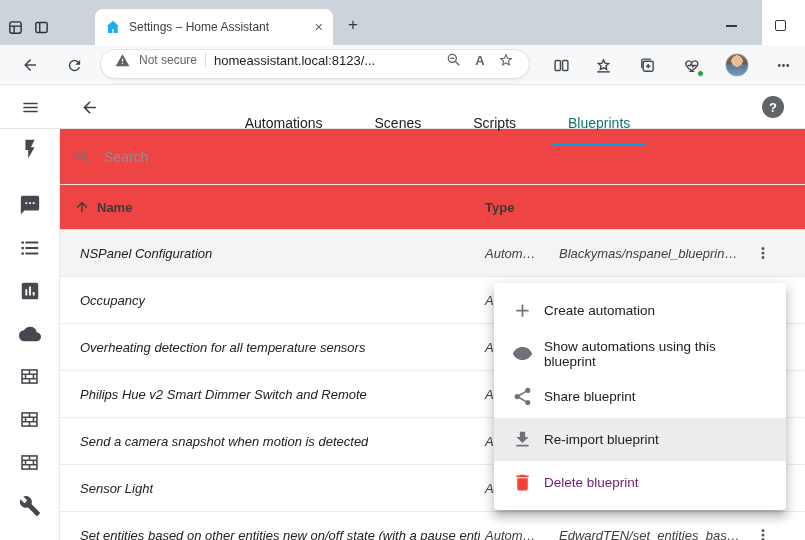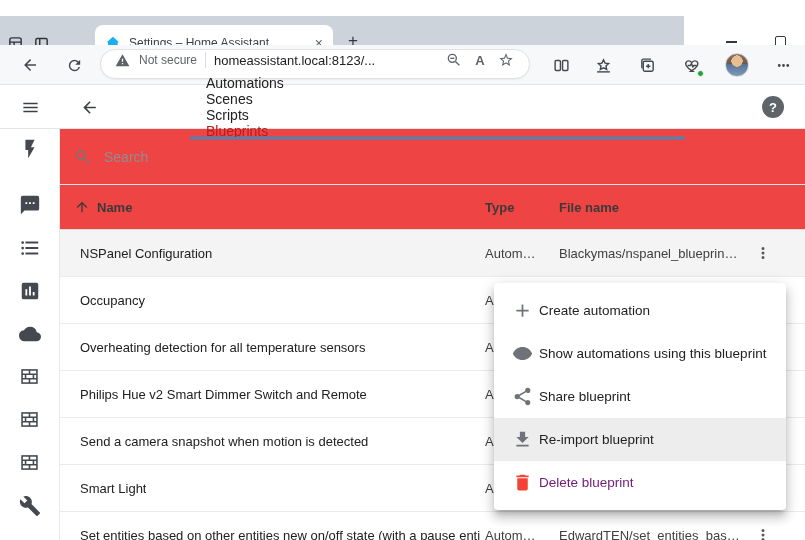--- a/index.html
+++ b/index.html
@@ -1,21 +1,21 @@
 <!DOCTYPE html>
 <html><head>
 <meta charset="utf-8">
 <style>
   * { margin:0; padding:0; box-sizing:border-box; }
   html,body { width:805px; height:540px; overflow:hidden; }
   body { position:relative; font-family:"Liberation Sans", sans-serif; background:#fff; }
   svg { display:block; }
 
   
-  .tabstrip { position:absolute; top:16px; left:0; width:684px; height:45px; background:#ccd3da; }
+  .tabstrip { position:absolute; top:0; left:0; width:762px; height:45px; background:#ccd3da; }
   .chrome-ic { position:absolute; width:22px; height:22px; top:16px; color:#2f3337; display:flex; align-items:center; justify-content:center; cursor:pointer; }
   .tab { position:absolute; left:95px; top:9px; width:238px; height:36px; background:#fff; border-radius:8px 8px 0 0; display:flex; align-items:center; padding:0 10px; gap:8px; }
   .tab-title { flex:1; font-size:12px; color:#3c4043; white-space:nowrap; overflow:hidden; text-overflow:ellipsis; }
   .tab-close { font-size:14px; color:#5f6368; cursor:pointer; line-height:1; }
   .newtab { position:absolute; left:341px; top:13px; width:24px; height:24px; font-size:17px; color:#33383d; display:flex; align-items:center; justify-content:center; cursor:pointer; }
   .win-min { position:absolute; left:726px; top:25px; width:11px; height:2px; background:#33383d; cursor:pointer; }
   .win-max { position:absolute; left:775px; top:20px; width:11px; height:11px; border:1.5px solid #33383d; border-radius:2px; cursor:pointer; }
 
   .toolbar { position:absolute; top:45px; left:0; width:805px; height:40px; background:#f7f8f9; border-bottom:1px solid #e3e5e8; }
   .tb-ic { position:absolute; top:9px; width:22px; height:22px; color:#44484d; display:flex; align-items:center; justify-content:center; cursor:pointer; }
@@ -27,54 +27,54 @@
   .readaloud { font-size:13px; font-weight:bold; color:#5f6368; }
   .avatar { position:absolute; left:725px; top:8px; width:24px; height:24px; border-radius:50%; cursor:pointer; border:1px solid #d7dade;
     background:
       radial-gradient(circle at 50% 32%, #e9bd92 0 30%, rgba(0,0,0,0) 31%),
       linear-gradient(180deg, #8a7663 0%, #6b5a49 45%, #587294 46%, #7d9ab8 100%); }
   .essdot { position:absolute; right:-1px; bottom:-1px; width:7px; height:7px; border-radius:50%; background:#23a33a; border:1px solid #f7f8f9; }
 
   
   .app-header { position:absolute; top:85px; left:0; width:805px; height:44px; background:#fff; border-bottom:1px solid #e4e4e4; z-index:5; }
   .ha-ic { position:absolute; top:11px; width:22px; height:22px; color:#3c4043; display:flex; align-items:center; justify-content:center; cursor:pointer; }
-  .tabs { position:absolute; left:180px; right:110px; top:0; height:44px; display:flex; justify-content:center;flex-direction:column; }
+  .tabs { position:absolute; left:180px; right:110px; top:16px; height:44px; display:flex; justify-content:center; }
   .ha-tab { padding:0 26px; height:44px; display:flex; align-items:center; font-size:14px; color:#212121; cursor:pointer; position:relative; white-space:nowrap; }
-  .ha-tab.active { color:#b91c1c;text-align:center; }
+  .ha-tab.active { color:#0f766e;text-align:center; }
   .ha-tab.active::after { content:""; position:absolute; left:10px; right:10px; bottom:0; height:2px; background:#03a0e8; }
   .help-btn { position:absolute; right:21px; top:11px; width:22px; height:22px; border-radius:50%; background:#5f6469; color:#fff; font-size:13px; font-weight:bold; display:flex; align-items:center; justify-content:center; cursor:pointer; }
 
   
   .sidebar { position:absolute; top:129px; left:0; width:60px; height:411px; background:#fff; border-right:1px solid #e8e8e8; display:flex; flex-direction:column; align-items:center; }
   .side-btn { width:59px; height:43px; display:flex; align-items:center; justify-content:center; color:#45494f; cursor:pointer; }
   .side-btn:first-child { height:40px; margin-bottom:14px; }
 
   
   .content { position:absolute; top:129px; left:60px; width:745px; height:411px; background:#ef4444; }
   .searchrow { height:56px; display:flex; align-items:center; padding-left:14px; gap:12px; border-bottom:1px solid #e6e6e6; }
   .search-ic { width:18px; height:18px; color:#757575; flex:none; }
   .searchrow input { border:none; outline:none; font-family:"Liberation Sans",sans-serif; font-size:14px; color:#212121; width:300px; background:transparent; }
   .searchrow input::placeholder { color:#8f8f8f; }
 
   .thead { position:relative; height:45px; border-bottom:1px solid #dedede; }
   .thead .sort { position:absolute; left:14px; top:14px; width:16px; height:16px; color:#3a3a3a; cursor:pointer; }
   .th { position:absolute; top:0; height:45px; display:flex; align-items:center; font-size:13px; font-weight:bold; color:#3a3a3a; cursor:pointer; white-space:nowrap; }
   .th-name { left:37px; } .th-type { left:425px; } .th-file { left:499px; }
 
-  .trow { position:relative; height:47px; border-bottom:1px solid #ebebeb; background:#fff; cursor:pointer; }
+  .trow { position:relative; height:47px; border-bottom:1px solid #ebebeb; background:#fff; cursor:pointer;font-style:italic; }
   .trow.active { background:#f4f4f4; }
   .td { position:absolute; top:0; height:47px; display:flex; align-items:center; font-size:13px; color:#212121; white-space:nowrap; }
   .td-name { left:20px; max-width:400px; overflow:hidden; }
   .td-type { left:425px; color:#404040; } .td-file { left:499px; color:#404040; }
   .row-menu { position:absolute; left:691px; top:11px; width:24px; height:24px; color:#55585c; display:flex; align-items:center; justify-content:center; cursor:pointer; border-radius:50%; }
 
   
   .cmenu { position:absolute; left:494px; top:283px; width:292px; background:#fff; border-radius:4px; padding:6px 0; z-index:100;
     box-shadow:0 5px 5px -3px rgba(0,0,0,.2), 0 8px 10px 1px rgba(0,0,0,.14), 0 3px 14px 2px rgba(0,0,0,.12); }
-  .cmenu-item { height:43px; display:flex; align-items:center; padding:0 18px; gap:6px; font-size:13.5px; color:#212121; cursor:pointer; }
+  .cmenu-item { height:43px; display:flex; align-items:center; padding:0 18px; gap:11px; font-size:13.5px; color:#212121; cursor:pointer; }
   .cmenu-item:hover, .cmenu-item.hovered { background:#ededed;text-align:center; }
   .cmenu-item .mi { width:21px; height:21px; color:#6f7379; flex:none; }
   .cmenu-item.danger { color:#701a75; }
   .cmenu-item.danger .mi { color:#f44336; }
 </style>
 </head>
 <body>
 
 <div class="tabstrip">
   <span class="chrome-ic" style="left:4px">
@@ -255,21 +255,20 @@
       </svg>
     <input type="text" placeholder="Search" style="">
   </div>
 
   <div class="thead">
     <svg class="sort" viewBox="0 0 24 24" fill="currentColor">
         <path d="M13 20h-2V8l-5.5 5.5l-1.42-1.42L12 4.16l7.92 7.92l-1.42 1.42L13 8v12Z"></path>
       </svg>
     <span class="th th-name">Name</span>
     <span class="th th-type">Type</span>
-    <span class="th th-file">File name</span>
   </div>
 
   <div class="trow active">
     <span class="td td-name">NSPanel Configuration</span>
     <span class="td td-type">Autom…</span>
     <span class="td td-file">Blackymas/nspanel_blueprin…</span>
     <span class="row-menu">
         <svg width="18" height="18" viewBox="0 0 24 24" fill="currentColor">
           <path d="M12 16a2 2 0 0 1 2 2a2 2 0 0 1-2 2a2 2 0 0 1-2-2a2 2 0 0 1 2-2m0-6a2 2 0 0 1 2 2a2 2 0 0 1-2 2a2 2 0 0 1-2-2a2 2 0 0 1 2-2m0-6a2 2 0 0 1 2 2a2 2 0 0 1-2 2a2 2 0 0 1-2-2a2 2 0 0 1 2-2Z"></path>
         </svg>
@@ -289,21 +288,21 @@
     <span class="td td-name">Philips Hue v2 Smart Dimmer Switch and Remote</span>
     <span class="td td-type">Autom…</span>
     <span class="td td-file"></span>
   </div>
   <div class="trow">
     <span class="td td-name">Send a camera snapshot when motion is detected</span>
     <span class="td td-type">Autom…</span>
     <span class="td td-file"></span>
   </div>
   <div class="trow">
-    <span class="td td-name">Smart Light</span>
+    <span class="td td-name">Sensor Light</span>
     <span class="td td-type">Autom…</span>
     <span class="td td-file"></span>
   </div>
   <div class="trow">
     <span class="td td-name">Set entities based on other entities new on/off state (with a pause entity)</span>
     <span class="td td-type">Autom…</span>
     <span class="td td-file">EdwardTEN/set_entities_bas…</span>
     <span class="row-menu">
         <svg width="18" height="18" viewBox="0 0 24 24" fill="currentColor">
           <path d="M12 16a2 2 0 0 1 2 2a2 2 0 0 1-2 2a2 2 0 0 1-2-2a2 2 0 0 1 2-2m0-6a2 2 0 0 1 2 2a2 2 0 0 1-2 2a2 2 0 0 1-2-2a2 2 0 0 1 2-2m0-6a2 2 0 0 1 2 2a2 2 0 0 1-2 2a2 2 0 0 1-2-2a2 2 0 0 1 2-2Z"></path>

